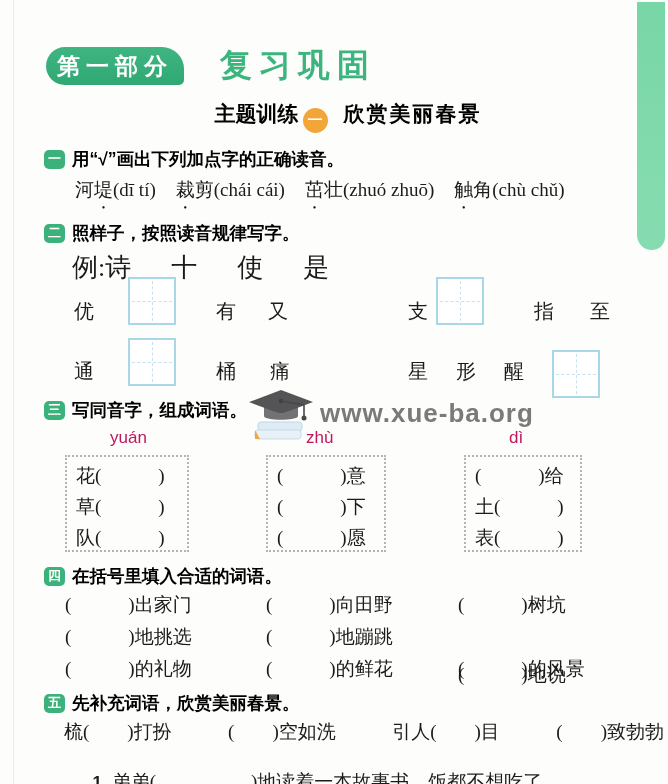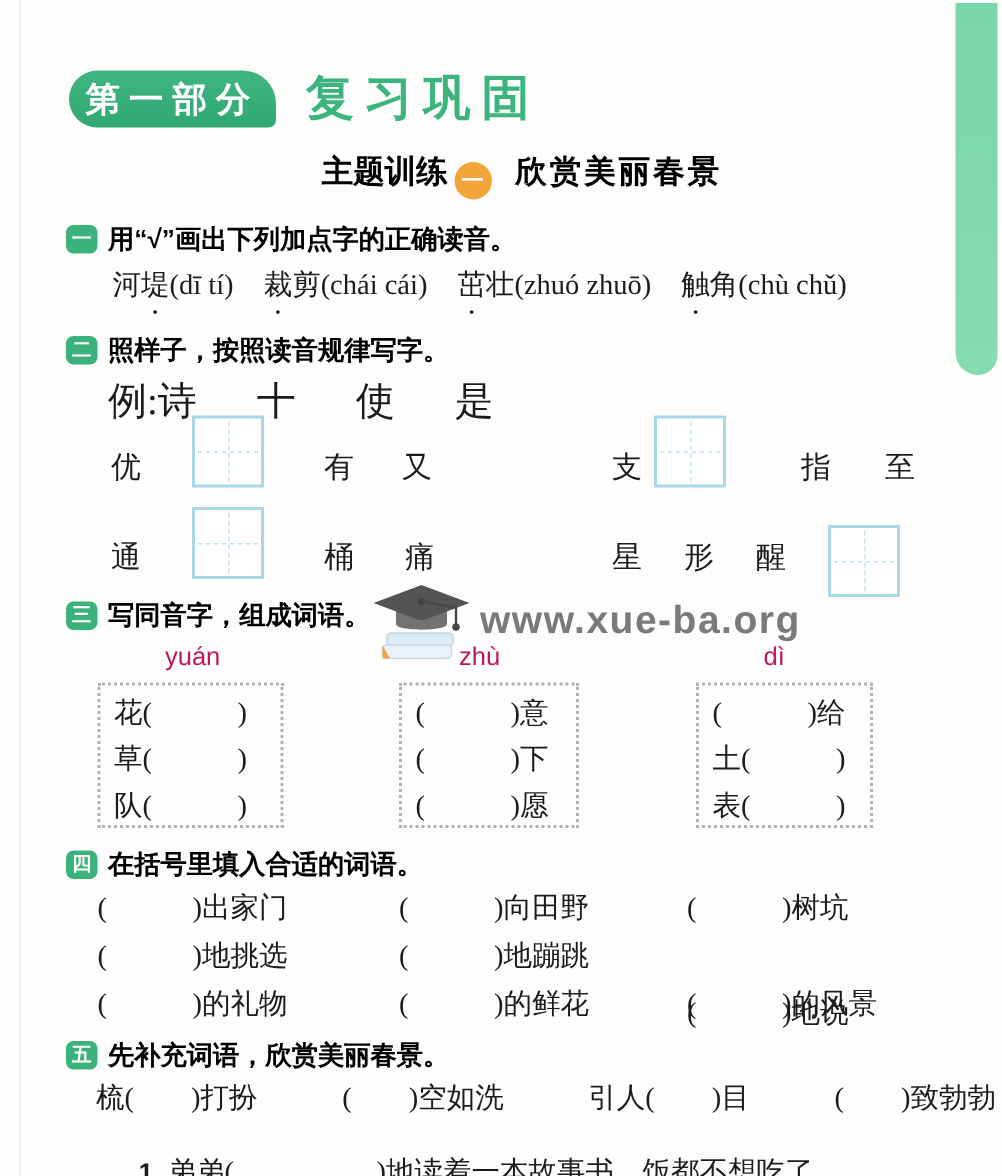--- a/index.html
+++ b/index.html
@@ -12,21 +12,21 @@
     position:absolute;right:3px;top:2px;width:28px;height:248px;
     background:linear-gradient(180deg,#79d6a6,#86dcb0);
     border-radius:0 0 14px 16px;
   }
   .watermark{position:absolute;left:246px;top:378px;z-index:0;display:flex;align-items:flex-start;opacity:.95;}
   .wm-text{margin:20px 0 0 4px;font-family:"Liberation Sans",sans-serif;font-weight:bold;
     font-size:26px;color:#737373;letter-spacing:1px;}
   .content{position:relative;z-index:1;padding:44px 16px 0 44px;}
 
   
-  .header-row{display:flex;align-items:center;gap:20px;margin-left:2px;}
+  .header-row{display:flex;align-items:center;gap:36px;margin-left:2px;}
   .part-bubble{
     width:138px;height:38px;display:flex;align-items:center;justify-content:center;
     background:linear-gradient(180deg,#3fb681,#30a873);
     border-radius:19px 22px 5px 19px;
     color:#fff;font-family:"Liberation Sans",sans-serif;font-weight:bold;font-size:23px;letter-spacing:6px;
   }
   .part-title{font-family:"Liberation Sans",sans-serif;font-weight:bold;font-size:32px;
     color:#3cb47d;letter-spacing:7px;}
   .lesson-row{margin-top:12px;text-align:center;height:28px;
     font-family:Liberation Sans, sans-serif;font-weight:bold;font-size:21px;color:#000;}

